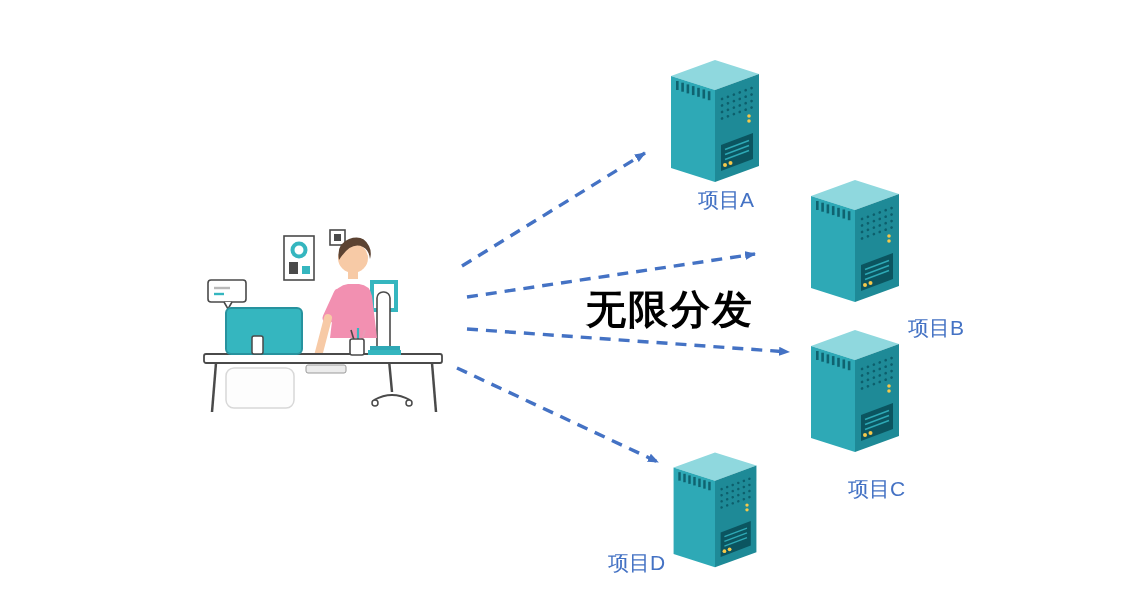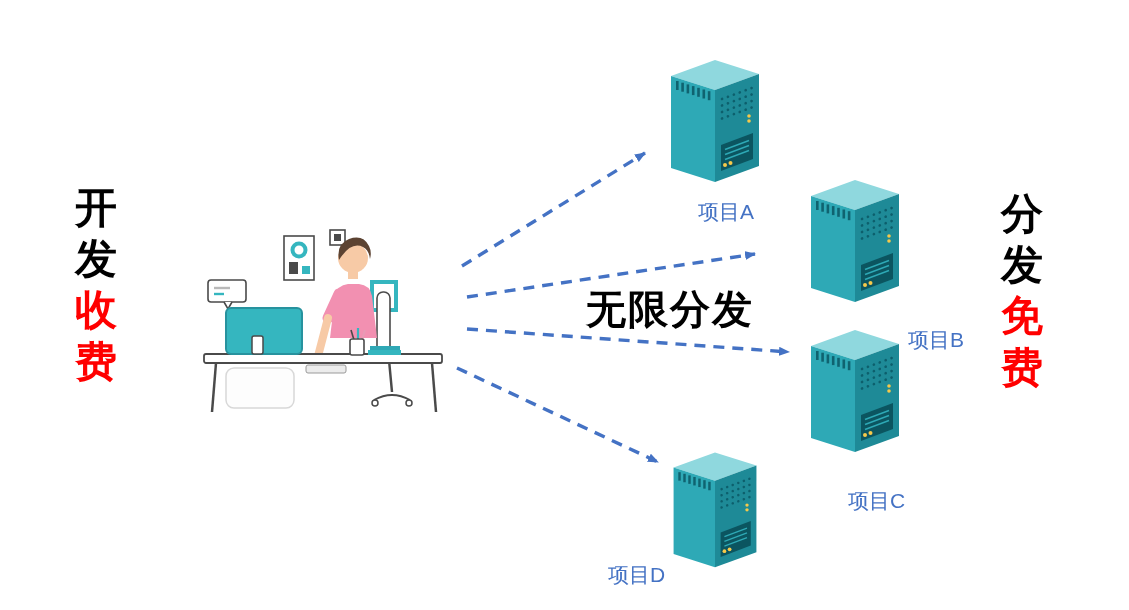--- a/index.html
+++ b/index.html
@@ -59,21 +59,20 @@
   }
 
   .server { position: absolute; }
   .server svg { display: block; }
 
   .server-label {
     position: absolute;
     font-size: 21px;
     color: #4472C4;
     white-space: nowrap;
-    margin-top: 12px;
   }
   .label-a { left: 698px; top: 186px; }
   .label-b { left: 908px; top: 314px; }
   .label-c { left: 848px; top: 475px; }
   .label-d { left: 608px; top: 549px; }
 
   .server-a { left: 663px; top: 50px; }
   .server-b { left: 803px; top: 170px; }
   .server-c { left: 803px; top: 320px; }
   .server-d { left: 666px; top: 443px; }
@@ -113,23 +112,20 @@
           <line x1="62" y1="99.5" x2="86" y2="90.5"></line>
           <line x1="62" y1="104.5" x2="86" y2="95.5"></line>
           <line x1="62" y1="109.5" x2="86" y2="100.5"></line>
         </g>
         <circle cx="62" cy="115" r="2" fill="#f6c94a"></circle>
         <circle cx="67.5" cy="113" r="2" fill="#f6c94a"></circle>
       </symbol>
     </defs>
   </svg>
 
-  <div class="vlabel left">
-    <span>开发</span><span class="red">收费</span>
-  </div>
 
   <div class="illustration">
     <svg width="250" height="195" viewBox="0 0 250 195">
 
       <g stroke="#4a4a4a" stroke-width="1.6" fill="#ffffff">
         <rect x="12" y="60" width="38" height="22" rx="3"></rect>
         <path d="M28,82 l4,7 l4,-7"></path>
         <rect x="88" y="16" width="30" height="44"></rect>
         <rect x="134" y="10" width="15" height="15"></rect>
       </g>
@@ -211,17 +207,14 @@
     <svg width="98" height="128" viewBox="0 0 104 136">
         <use href="#server-shape"></use>
       </svg>
   </div>
 
   <div class="server-label label-a">项目A</div>
   <div class="server-label label-b">项目B</div>
   <div class="server-label label-c">项目C</div>
   <div class="server-label label-d">项目D</div>
 
-  <div class="vlabel right">
-    <span>分发</span><span class="red">免费</span>
-  </div>
 
 </div>
 
 </body></html>

